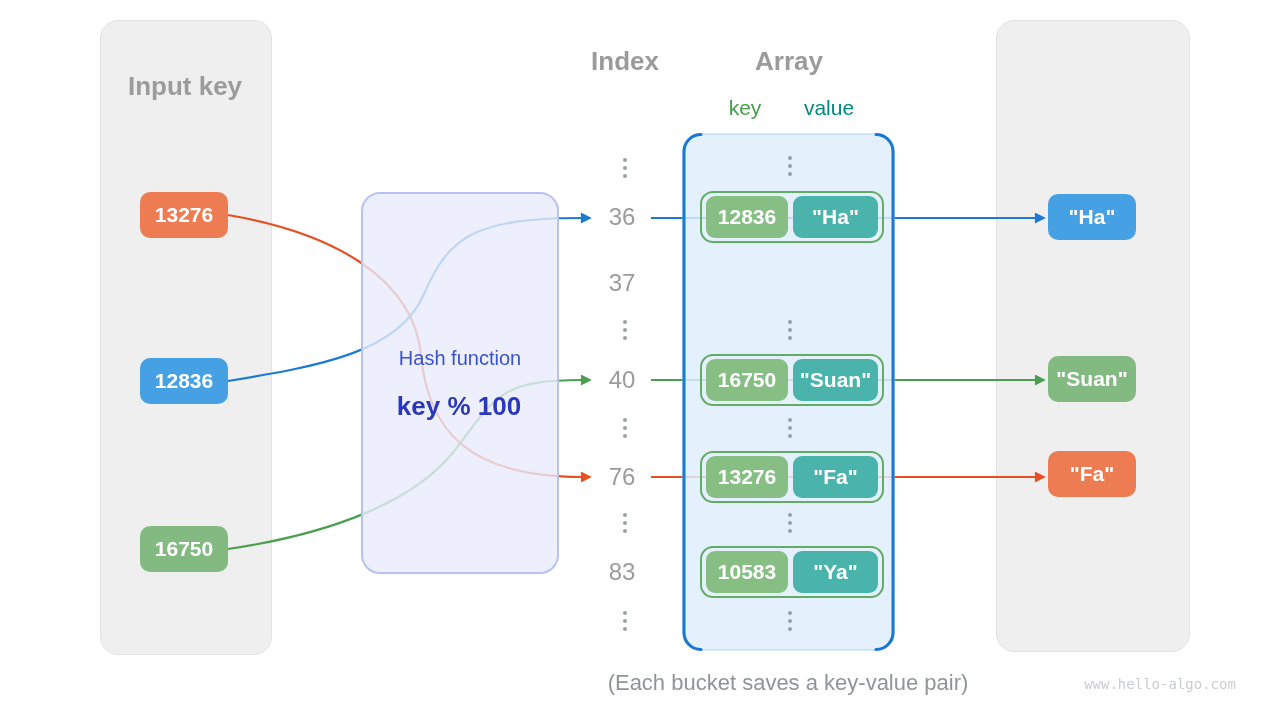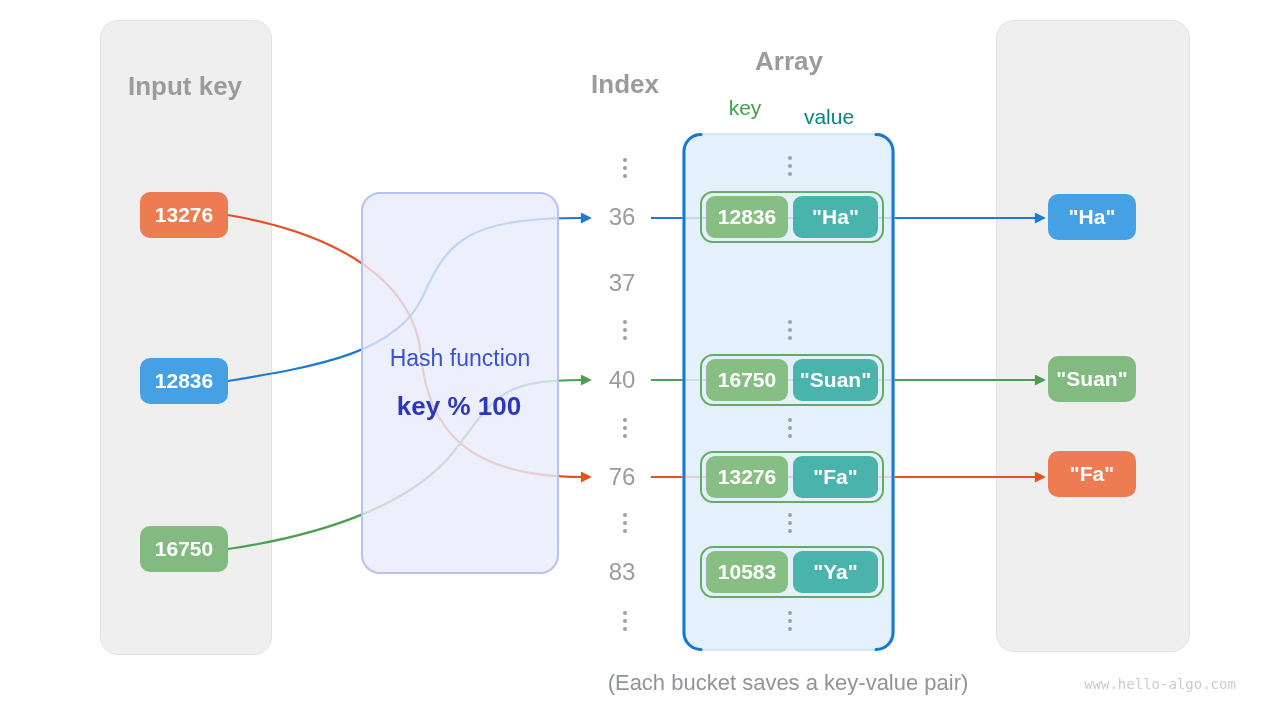--- a/index.html
+++ b/index.html
@@ -18,21 +18,21 @@
   .dots{position:absolute;transform:translate(-50%,-50%);display:flex;flex-direction:column;
         gap:4px;align-items:center;}
   .dots i{display:block;width:4px;height:4px;border-radius:50%;background:#9aa0a6;}
   .pair{position:absolute;left:700px;width:184px;height:52px;box-sizing:border-box;
         border:2px solid #63ac66;border-radius:13px;display:flex;gap:5px;padding:3px 4px;
         transform:translate(0,-50%);}
   .pair .k{width:82px;background:#86be83;border-radius:9px;color:#fff;font-size:21px;
            font-weight:bold;display:flex;align-items:center;justify-content:center;}
   .pair .v{flex:1;background:#4ab4ac;border-radius:9px;color:#fff;font-size:21px;
            font-weight:bold;display:flex;align-items:center;justify-content:center;}
-  .hash-line1{position:absolute;font-size:23px;color:#3a51d2;transform:translate(-50%,-50%);white-space:nowrap;}
+  .hash-line1{position:absolute;font-size:20px;color:#3a51d2;transform:translate(-50%,-50%);white-space:nowrap;}
   .hash-line2{position:absolute;font-size:26px;font-weight:bold;color:#2b38bd;transform:translate(-50%,-50%);white-space:nowrap;}
   .caption{position:absolute;font-size:22px;color:#8f9499;transform:translate(-50%,-50%);white-space:nowrap;}
   .watermark{position:absolute;font-size:14px;color:#c9ccd0;
              font-family:"DejaVu Sans Mono","Liberation Mono",monospace;
              transform:translate(-50%,-50%);white-space:nowrap;}
   svg.layer{position:absolute;left:0;top:0;}
 </style>
 </head>
 <body>
 
@@ -64,24 +64,24 @@
 
     <rect x="362" y="193" width="196" height="380" rx="18" fill="rgba(232,236,251,0.8)" stroke="#b7c2f2" stroke-width="2"></rect>
 
     <rect x="683" y="134" width="211" height="516" rx="17" fill="rgba(222,238,252,0.83)" stroke="#aed3f2" stroke-width="1.2"></rect>
     <path d="M 701 134.5 A 17 17 0 0 0 684 151.5 V 632.5 A 17 17 0 0 0 701 649.5" fill="none" stroke="#1878d2" stroke-width="3" stroke-linecap="round"></path>
     <path d="M 876 134.5 A 17 17 0 0 1 893 151.5 V 632.5 A 17 17 0 0 1 876 649.5" fill="none" stroke="#1878d2" stroke-width="3" stroke-linecap="round"></path>
   </svg>
 
   <div class="panel-title" style="left:185px;top:62px;margin-top:24px;">Input key</div>
 
-  <div class="col-header" style="left:625px;top:61px;margin-top:23px;">Index</div>
+  <div class="col-header" style="left:625px;top:61px;">Index</div>
   <div class="col-header" style="left:789px;top:61px;">Array</div>
   <div class="kv-header" style="left:745px;top:108px;color:#43a047;">key</div>
-  <div class="kv-header" style="left:829px;top:108px;color:#00897b;margin-top:9px;">value</div>
+  <div class="kv-header" style="left:829px;top:108px;color:#00897b;">value</div>
 
   <div class="hash-line1" style="left:460px;top:358px;">Hash function</div>
   <div class="hash-line2" style="left:459px;top:406px;">key % 100</div>
 
   <div class="kbox" style="left: 140px; top: 215px; background: rgb(237, 124, 82);">13276</div>
   <div class="kbox" style="left: 140px; top: 381px; background: rgb(69, 161, 227);">12836</div>
   <div class="kbox" style="left: 140px; top: 549px; background: rgb(130, 186, 129);">16750</div>
 
   <div class="kbox" style="left: 1048px; top: 217px; background: rgb(69, 161, 227);">"Ha"</div>
   <div class="kbox" style="left: 1048px; top: 379px; background: rgb(130, 186, 129);">"Suan"</div>

